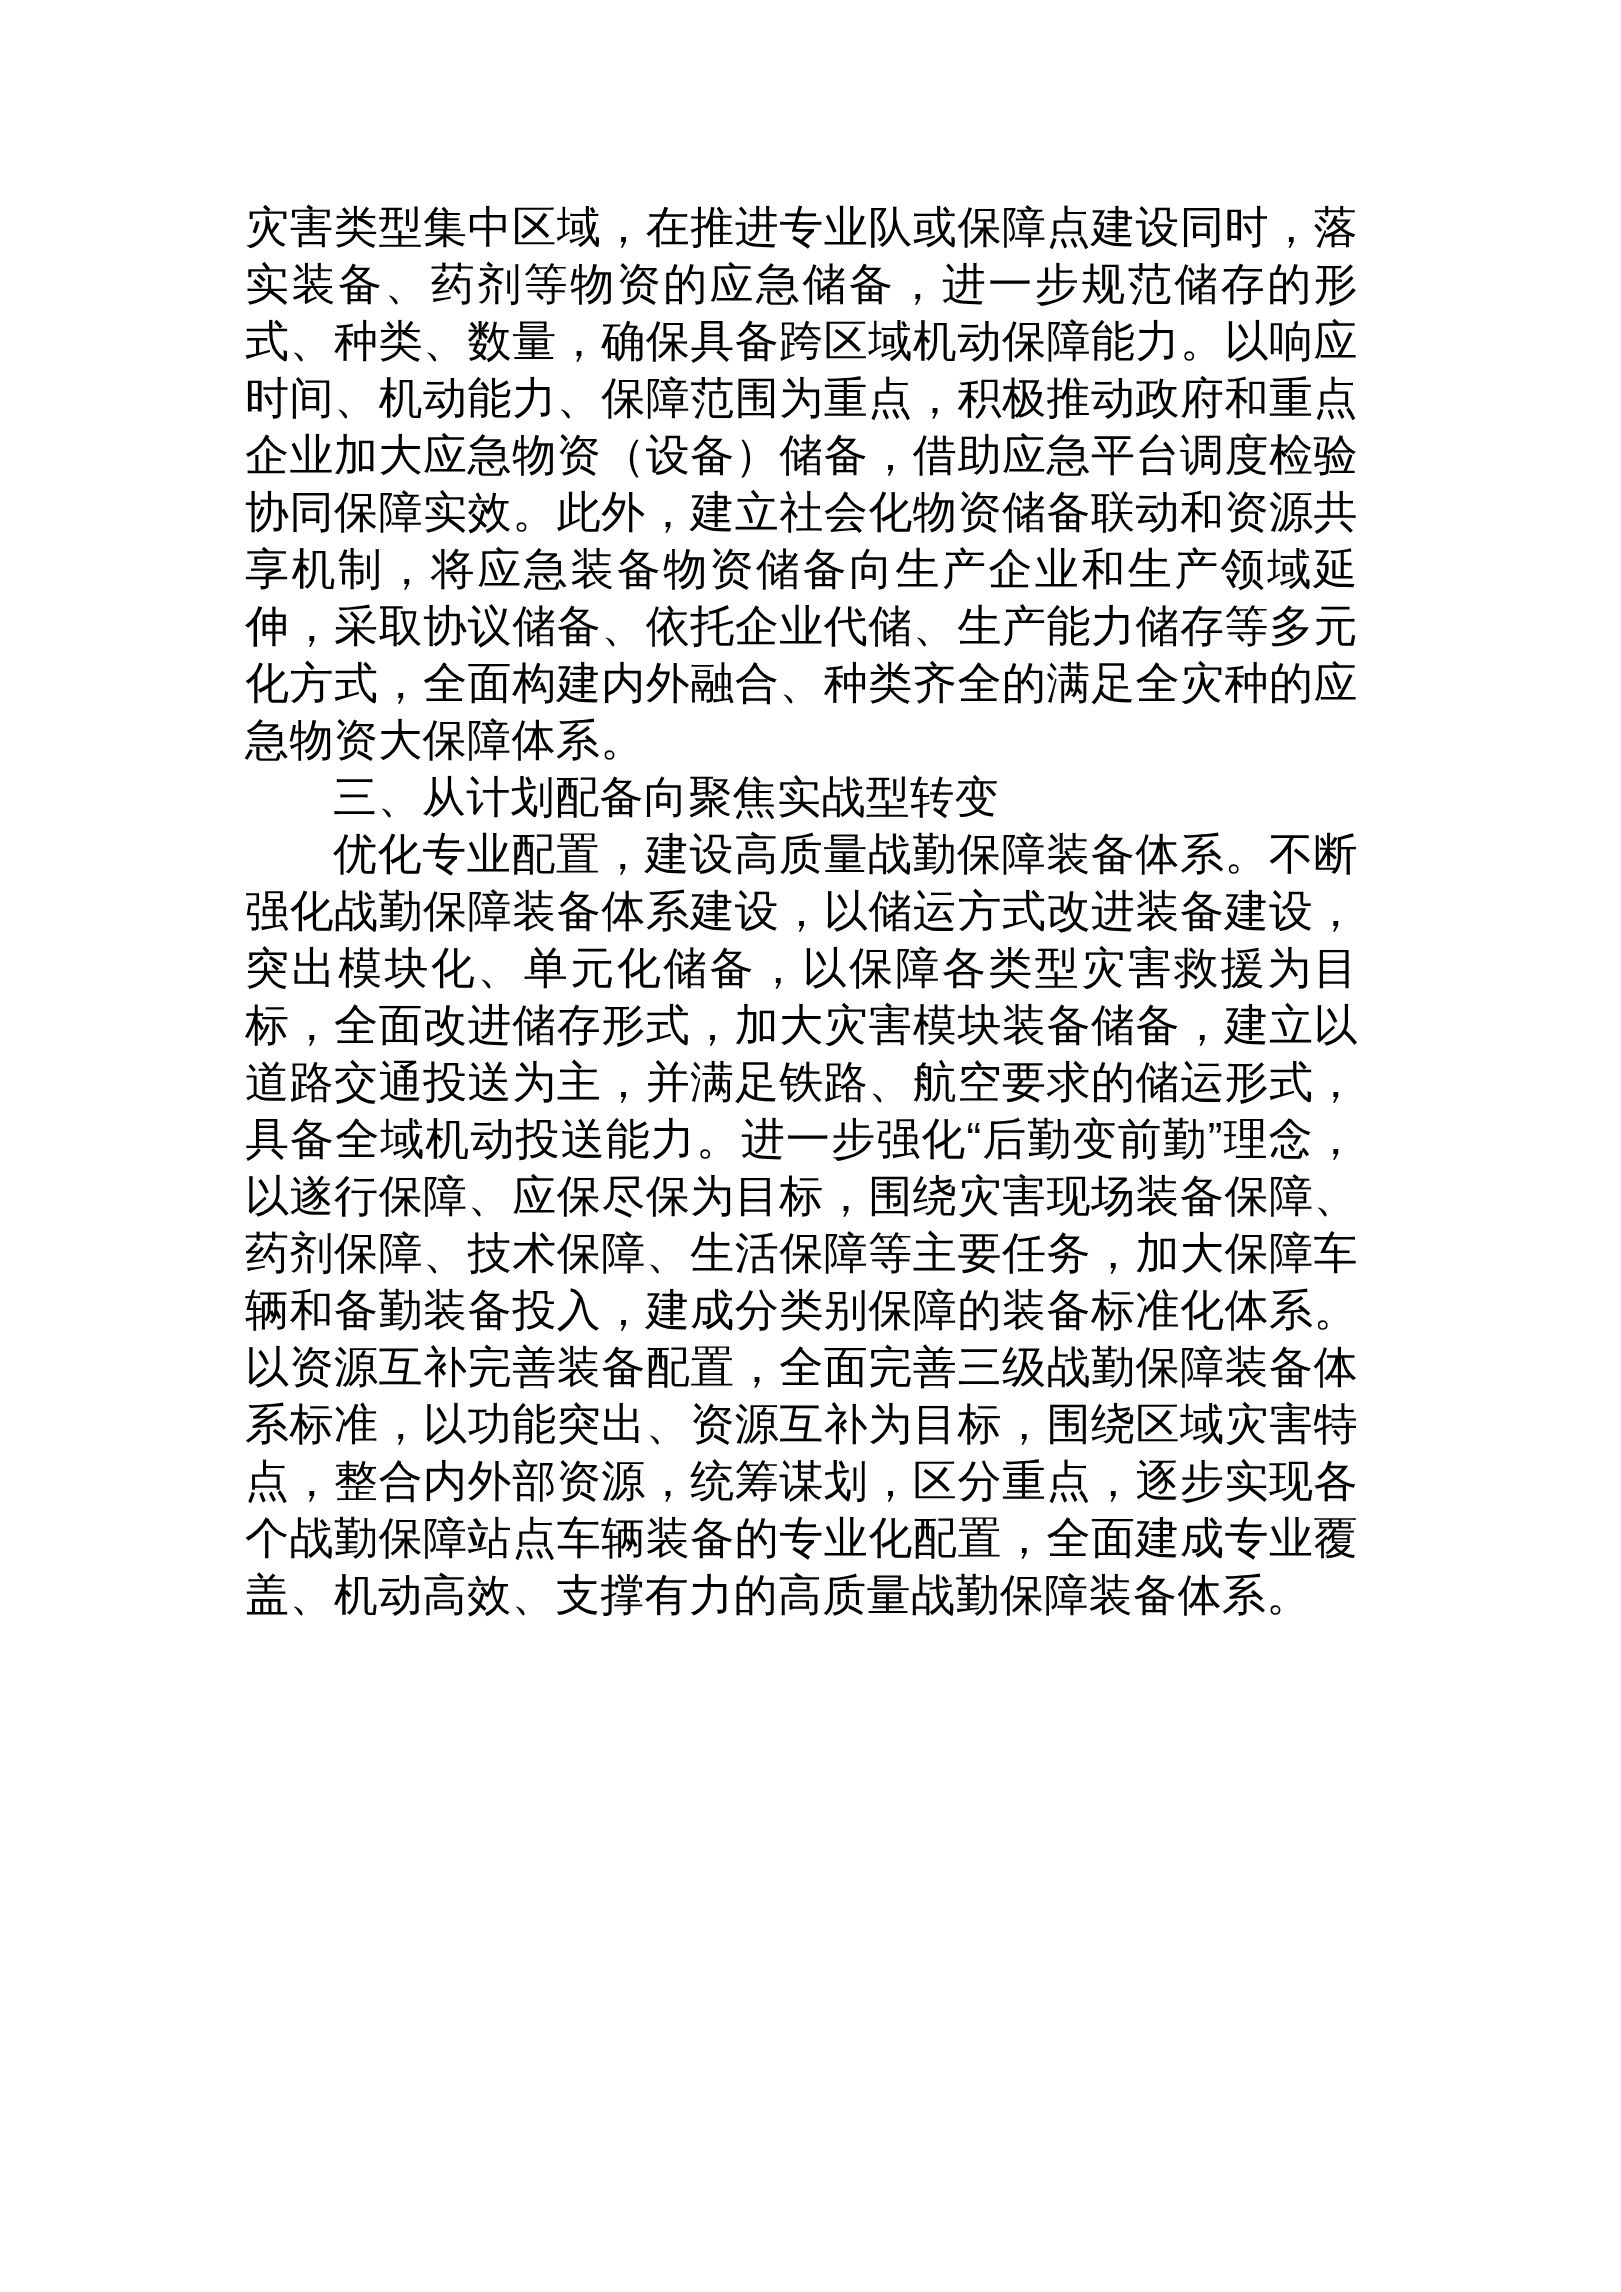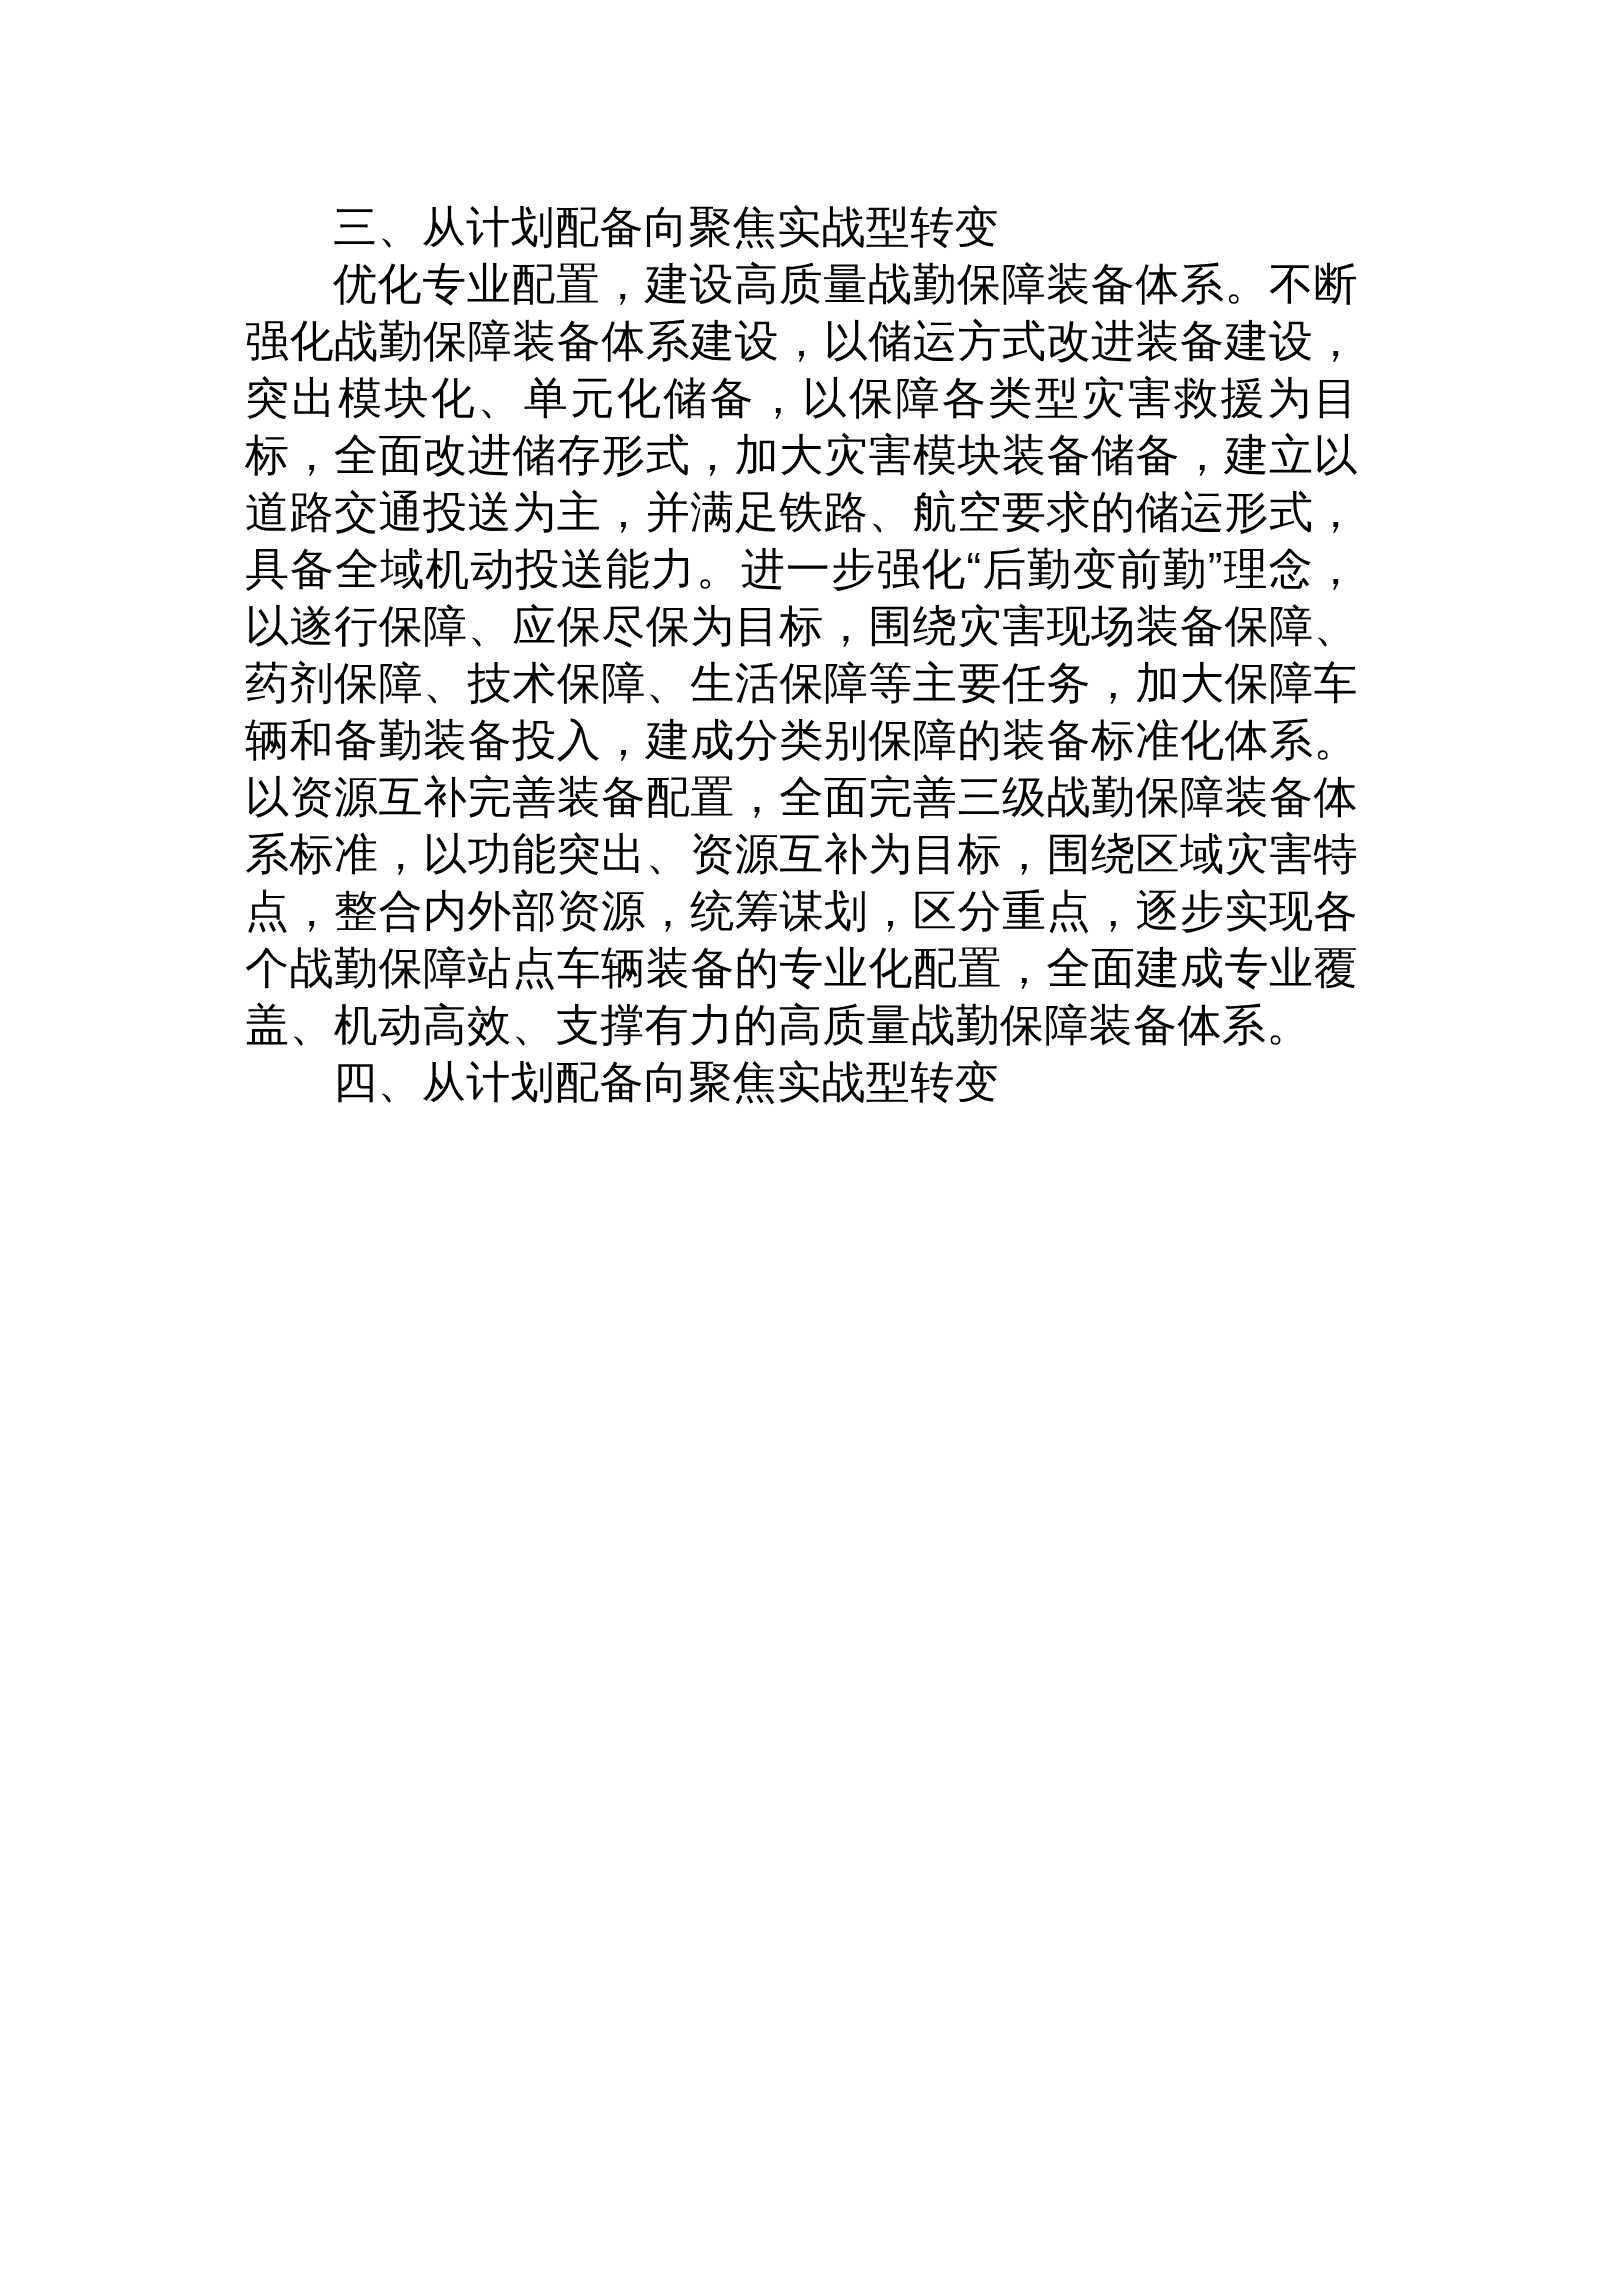--- a/index.html
+++ b/index.html
@@ -31,17 +31,17 @@
     padding: 0;
   }
   .para.indent {
     text-indent: 2em;
   }
 </style>
 </head>
 <body>
 
 <div class="doc-text">
+  <p class="para">灾害类型集中区域，在推进专业队或保障点建设同时，落实装备、药剂等物资的应急储备，进一步规范储存的形式、种类、数量，确保具备跨区域机动保障能力。以响应时间、机动能力、保障范围为重点，积极推动政府和重点企业加大应急物资（设备）储备，借助应急平台调度检验协同保障实效。此外，建立社会化物资储备联动和资源共享机制，将应急装备物资储备向生产企业和生产领域延伸，采取协议储备、依托企业代储、生产能力储存等多元化方式，全面构建内外融合、种类齐全的满足全灾种的应急物资大保障体系。</p>
   <p class="para indent">三、从计划配备向聚焦实战型转变</p>
   <p class="para indent">优化专业配置，建设高质量战勤保障装备体系。不断强化战勤保障装备体系建设，以储运方式改进装备建设，突出模块化、单元化储备，以保障各类型灾害救援为目标，全面改进储存形式，加大灾害模块装备储备，建立以道路交通投送为主，并满足铁路、航空要求的储运形式，具备全域机动投送能力。进一步强化“后勤变前勤”理念，以遂行保障、应保尽保为目标，围绕灾害现场装备保障、药剂保障、技术保障、生活保障等主要任务，加大保障车辆和备勤装备投入，建成分类别保障的装备标准化体系。以资源互补完善装备配置，全面完善三级战勤保障装备体系标准，以功能突出、资源互补为目标，围绕区域灾害特点，整合内外部资源，统筹谋划，区分重点，逐步实现各个战勤保障站点车辆装备的专业化配置，全面建成专业覆盖、机动高效、支撑有力的高质量战勤保障装备体系。</p>
-  <p class="para indent">四、从计划配备向聚焦实战型转变</p>
 </div>
 
 
 </body></html>

